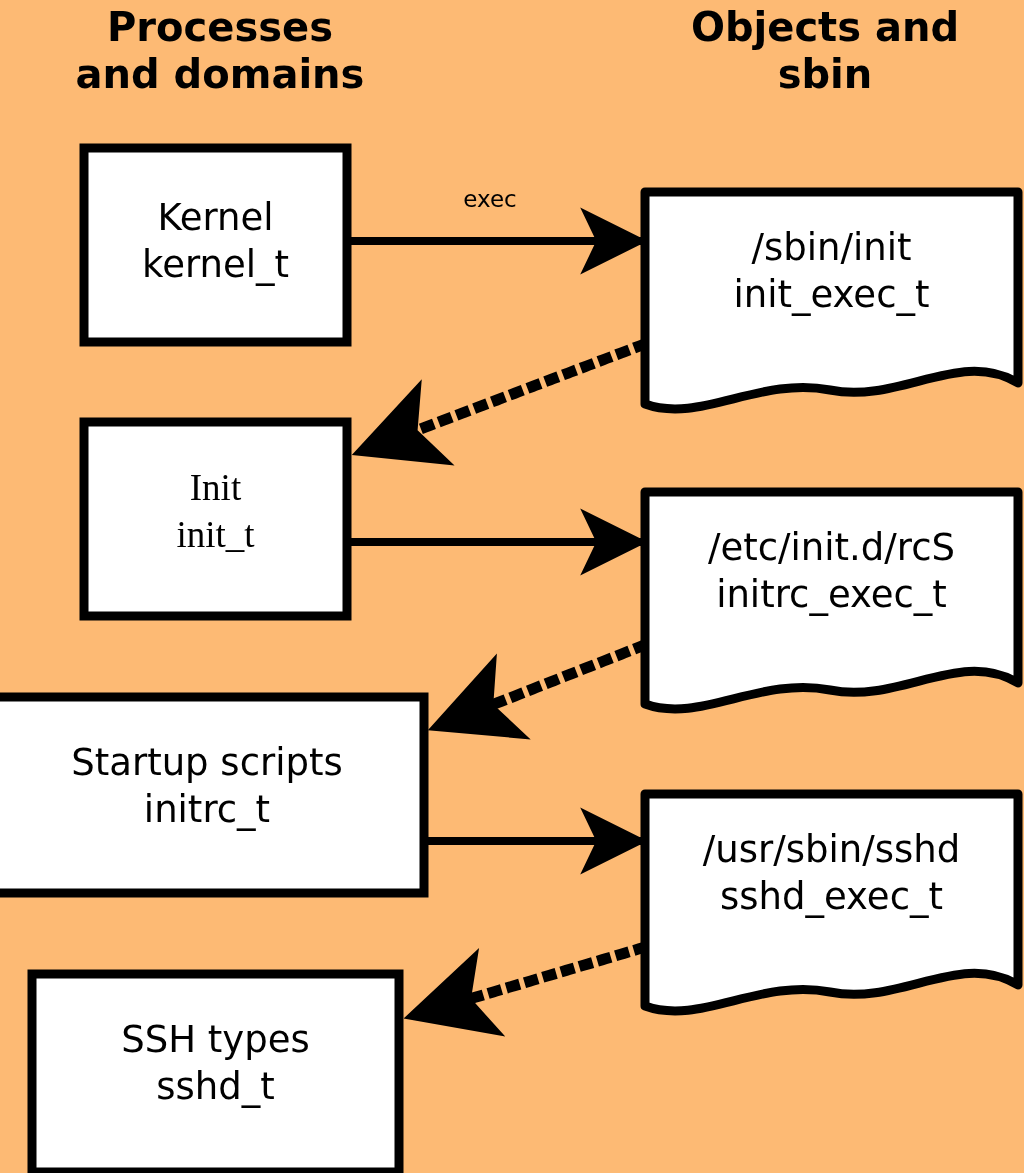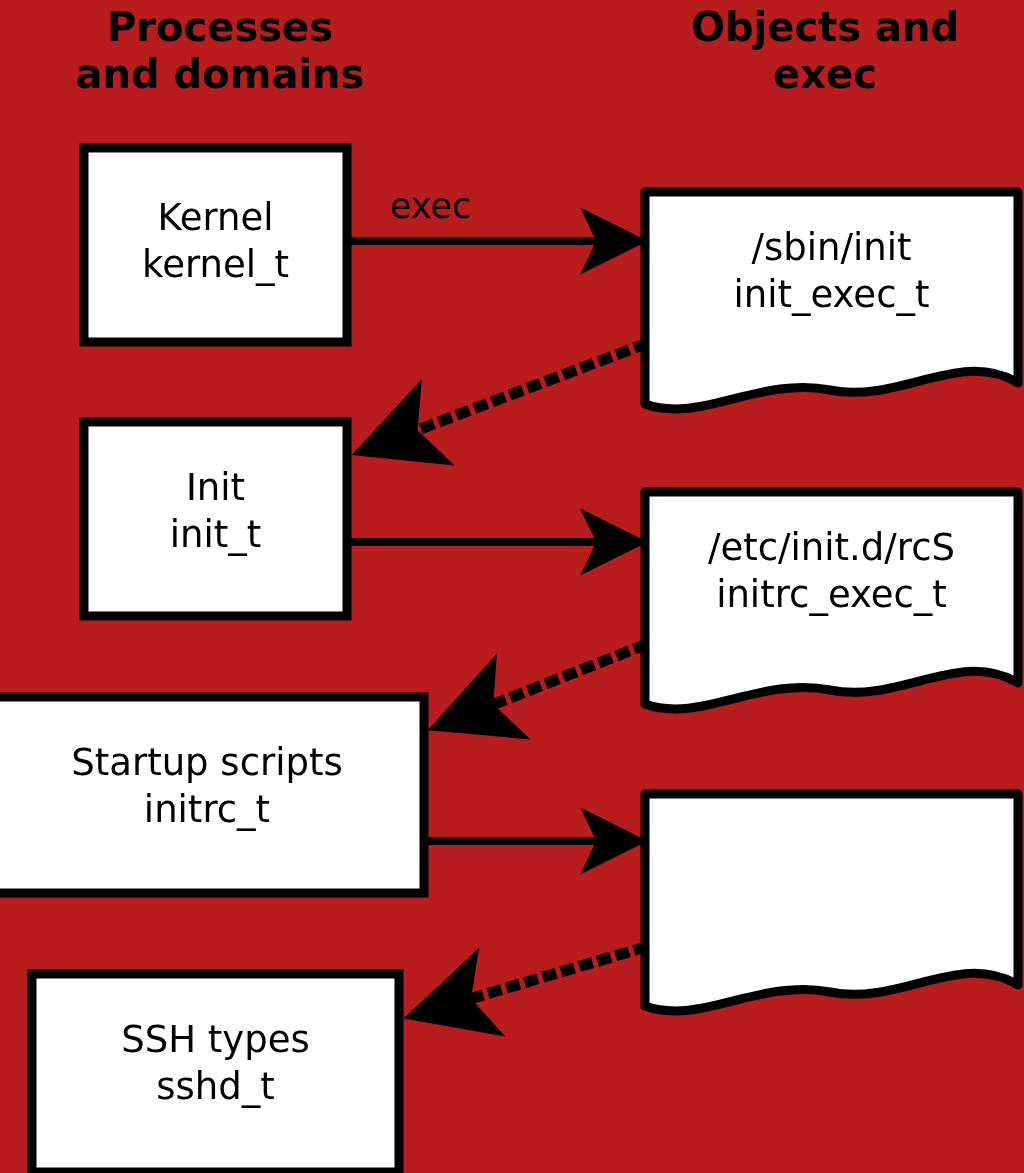--- a/index.html
+++ b/index.html
@@ -7,21 +7,21 @@
     padding: 0;
     background: #ffffff;
   }
   body {
     font-family: "DejaVu Sans", sans-serif;
   }
   #canvas {
     position: relative;
     width: 1024px;
     height: 1173px;
-    background: #b91c1c;
+    background: #fdba74;
     overflow: hidden;
   }
   #svg-layer {
     position: absolute;
     top: 0;
     left: 0;
     width: 1024px;
     height: 1173px;
   }
   .col-header {
@@ -44,23 +44,23 @@
     font-size: 37px;
     line-height: 1.28;
     text-align: center;
     color: #000000;
     white-space: pre-line;
     pointer-events: none;
   }
   .edge-label {
     position: absolute;
     font-family: "DejaVu Sans", sans-serif;
-    font-size: 35px;
+    font-size: 23px;
     color: #000000;
-    text-align: left;
+    text-align: center;
   }
 </style>
 </head>
 <body>
 
 <div id="canvas">
 
   <svg id="svg-layer" viewBox="0 0 1024 1173">
     <defs>
       <marker id="arrow-solid" markerWidth="9" markerHeight="9" refX="8.2" refY="4.5" orient="auto" markerUnits="strokeWidth">
@@ -109,36 +109,38 @@
      /usr/sbin/sshd --&gt;
     <line x1="424" y1="841" x2="641" y2="841" stroke="#000000" stroke-width="8" marker-end="url(#arrow-solid)"></line>
 
     
     <line x1="642" y1="948" x2="412" y2="1016" stroke="#000000" stroke-width="11" stroke-dasharray="3 16" stroke-linecap="square" marker-end="url(#arrow-dotted)"></line>
   </svg>
 
   <div class="col-header" id="header-left">Processes
 and domains</div>
   <div class="col-header" id="header-right">Objects and
-exec</div>
+sbin</div>
 
   <div class="node-label" style="left:84px; top:194px; width:263px;">Kernel
 kernel_t</div>
 
-  <div class="node-label" style="left:84px; top:464px; width:263px;">Init
+  <div class="node-label" style="left:84px; top:464px; width:263px;font-family:Liberation Serif, serif;">Init
 init_t</div>
 
   <div class="node-label" style="left:-10px; top:739px; width:434px;">Startup scripts
 initrc_t</div>
 
   <div class="node-label" style="left:32px; top:1016px; width:367px;">SSH types
 sshd_t</div>
 
   <div class="node-label" style="left:645px; top:524px; width:373px;">/etc/init.d/rcS
 initrc_exec_t</div>
 
   <div class="node-label" style="left:645px; top:224px; width:373px;">/sbin/init
 init_exec_t</div>
 
+  <div class="node-label" style="left:645px; top:826px; width:373px;">/usr/sbin/sshd
+sshd_exec_t</div>
 
   <div class="edge-label" style="left:390px; top:186px; width:200px;">exec</div>
 
 </div>
 
 </body></html>

